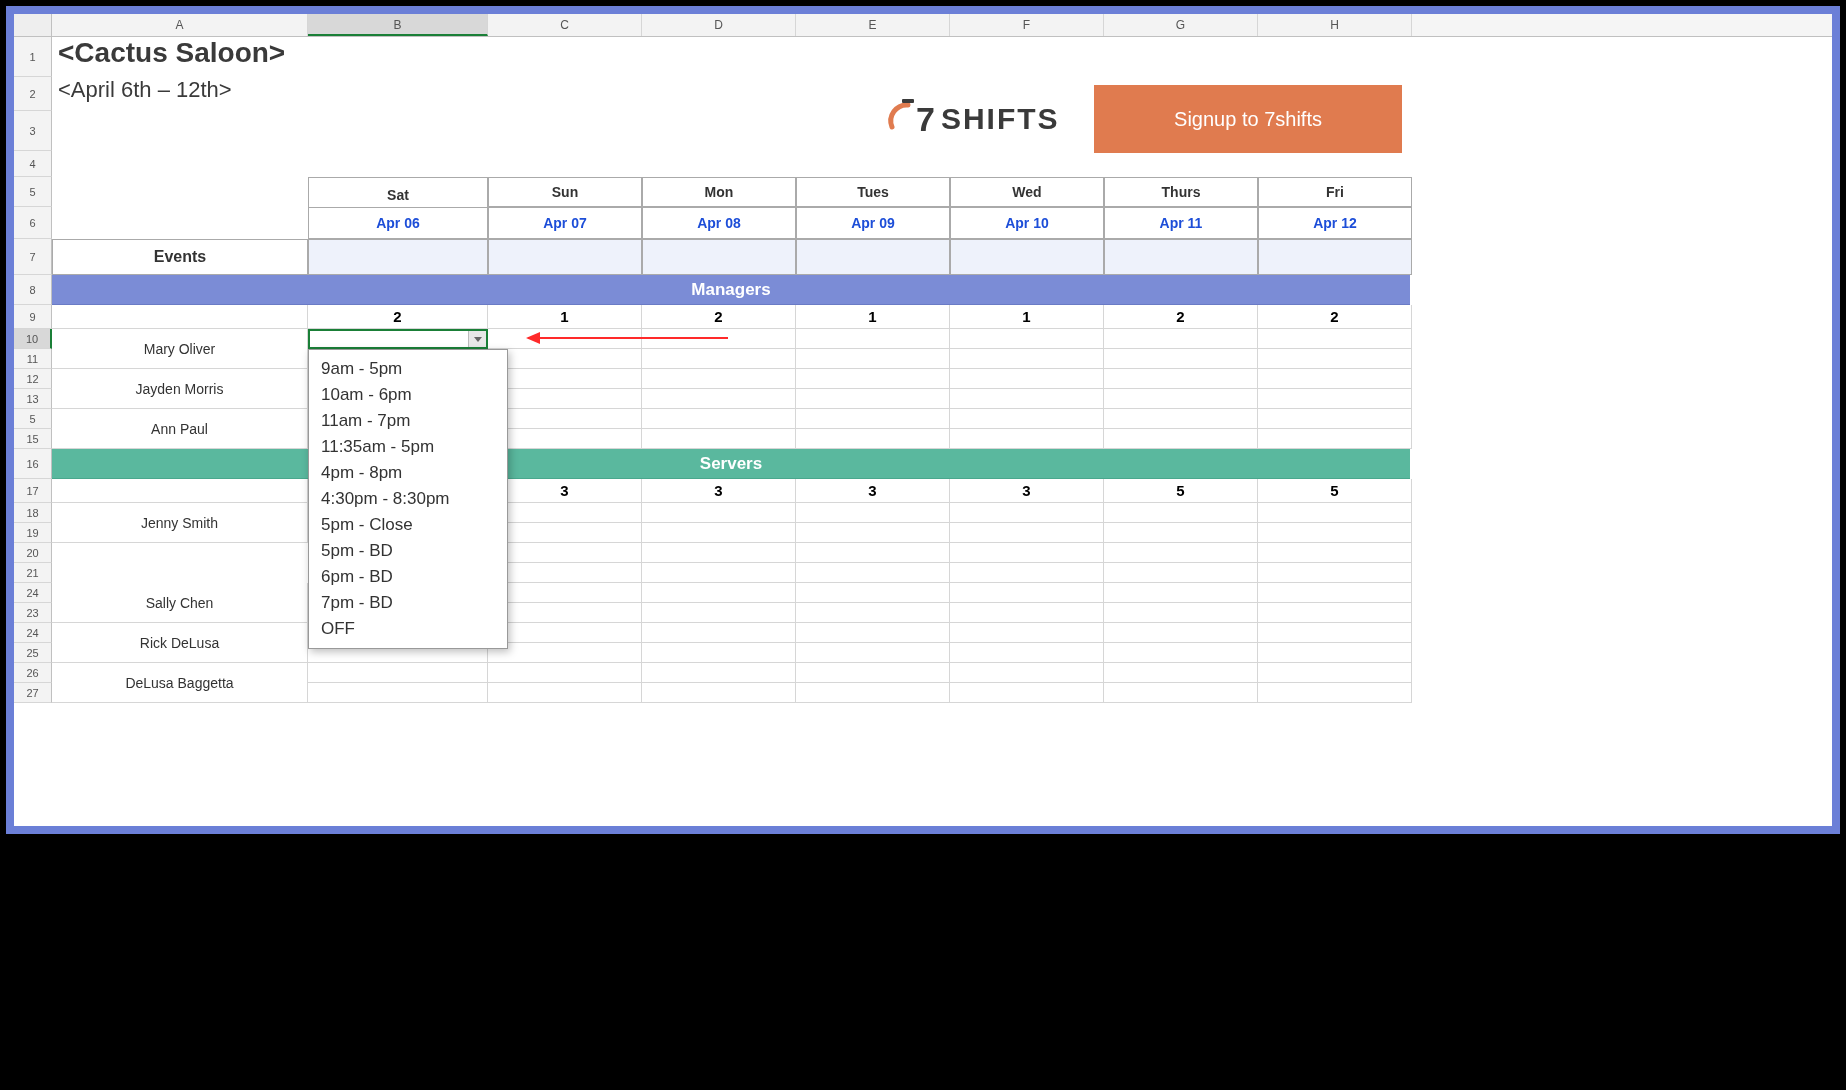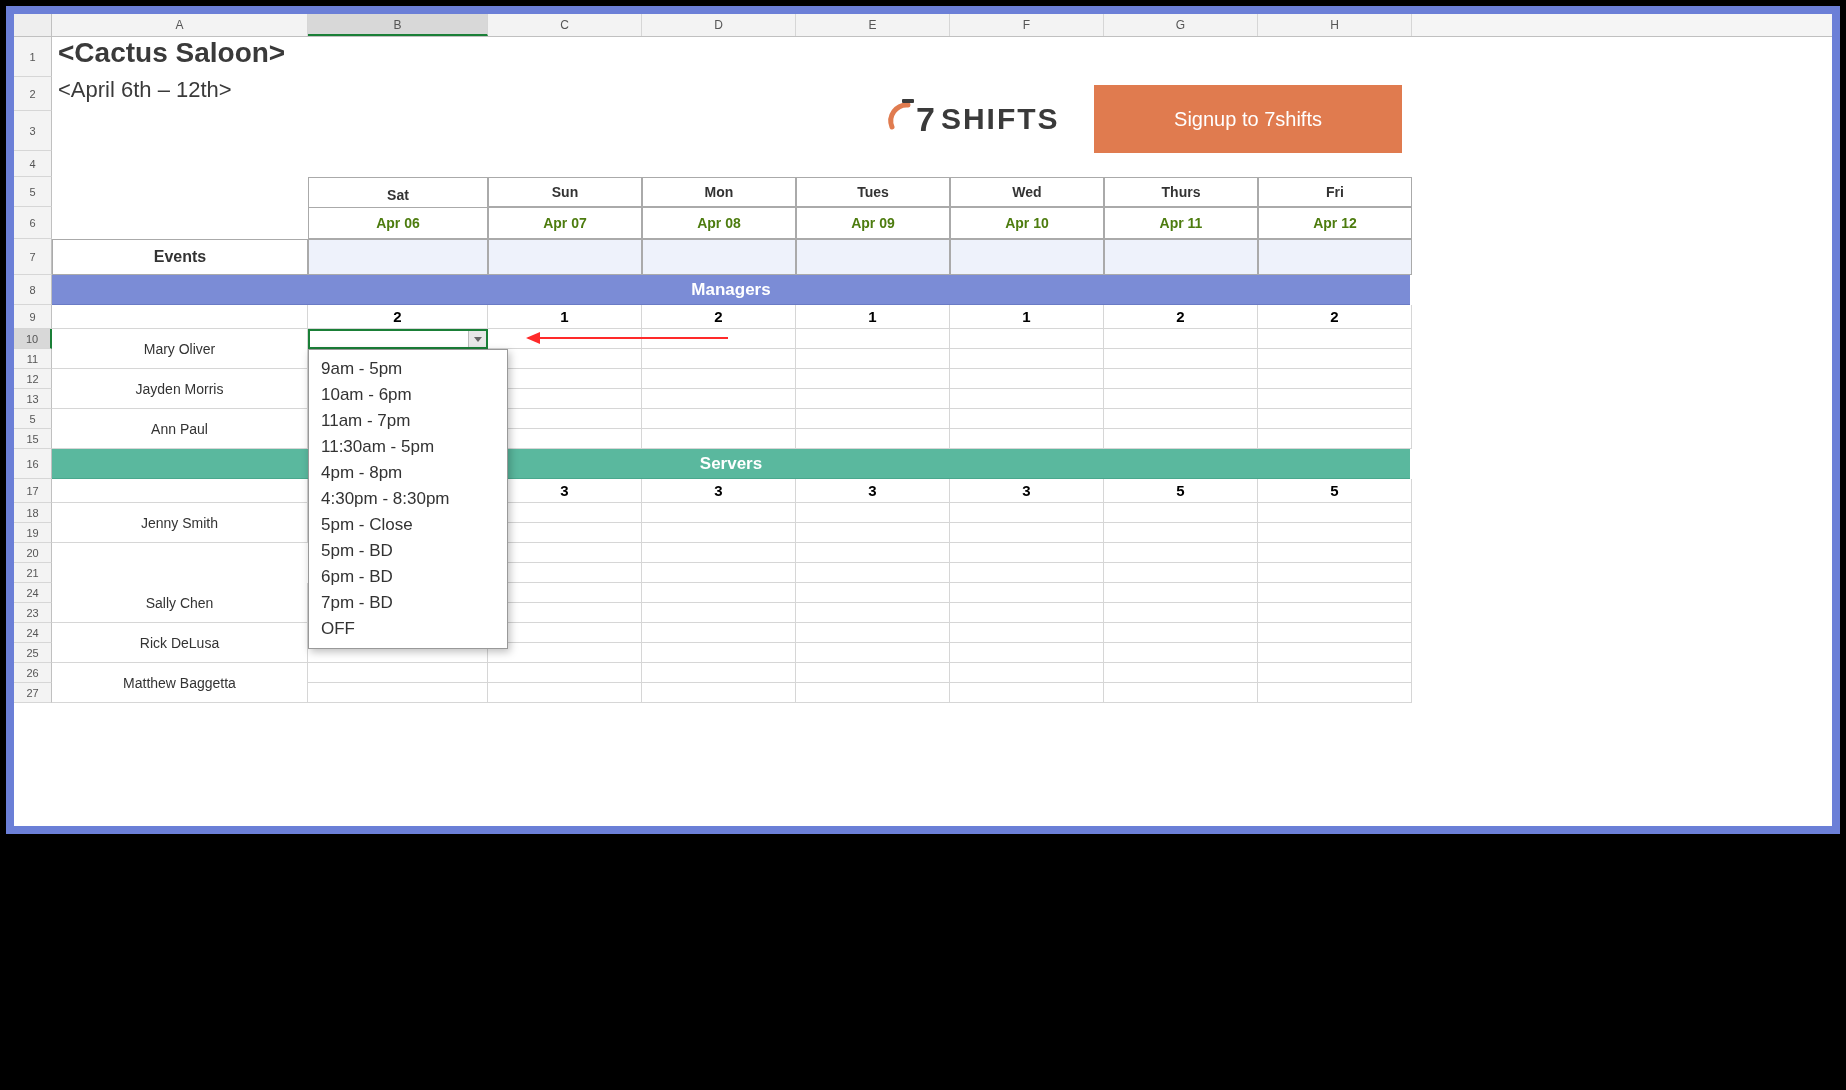--- a/index.html
+++ b/index.html
@@ -93,21 +93,21 @@
       color: #333;
       text-align: center;
       display: flex;
       align-items: center;
       justify-content: center;
       border: 1px solid #aaa;
     }
     .date-header {
       font-weight: bold;
       font-size: 14px;
-      color: #4d7c0f;
+      color: #1d4ed8;
       text-align: center;
       display: flex;
       align-items: center;
       justify-content: center;
       border: 1px solid #aaa;
     }
     .events-label {
       font-weight: bold;
       font-size: 16px;
       color: #333;
@@ -536,21 +536,21 @@
           <div class="cell col-BH" style="height:20px"></div>
           <div class="cell col-BH" style="height:20px"></div>
           <div class="cell col-BH" style="height:20px"></div>
           <div class="cell col-BH" style="height:20px"></div>
           <div class="cell col-BH" style="height:20px"></div>
           <div class="cell col-BH" style="height:20px"></div>
       </div>
 
       <div class="row" style="height:20px;position:relative">
         <div class="row-header" style="height:20px">26</div>
-        <div class="cell col-A name-cell" style="height:40px;position:absolute;left:38px;width:256px">Matthew Baggetta</div>
+        <div class="cell col-A name-cell" style="height:40px;position:absolute;left:38px;width:256px">DeLusa Baggetta</div>
         <div style="width:256px;height:20px"></div>
         <div class="cell col-B" style="height:20px"></div>
           <div class="cell col-BH" style="height:20px"></div>
           <div class="cell col-BH" style="height:20px"></div>
           <div class="cell col-BH" style="height:20px"></div>
           <div class="cell col-BH" style="height:20px"></div>
           <div class="cell col-BH" style="height:20px"></div>
           <div class="cell col-BH" style="height:20px"></div>
       </div>
       <div class="row" style="height:20px">
@@ -562,21 +562,21 @@
           <div class="cell col-BH" style="height:20px"></div>
           <div class="cell col-BH" style="height:20px"></div>
           <div class="cell col-BH" style="height:20px"></div>
           <div class="cell col-BH" style="height:20px"></div>
       </div>
 
       <div class="dropdown-list" style="top:312px; left:294px;">
         <div class="dropdown-item">9am - 5pm</div>
         <div class="dropdown-item">10am - 6pm</div>
         <div class="dropdown-item">11am - 7pm</div>
-        <div class="dropdown-item">11:30am - 5pm</div>
+        <div class="dropdown-item">11:35am - 5pm</div>
         <div class="dropdown-item">4pm - 8pm</div>
         <div class="dropdown-item">4:30pm - 8:30pm</div>
         <div class="dropdown-item">5pm - Close</div>
         <div class="dropdown-item">5pm - BD</div>
         <div class="dropdown-item">6pm - BD</div>
         <div class="dropdown-item">7pm - BD</div>
         <div class="dropdown-item">OFF</div>
       </div>
 
       <div class="arrow-annotation" style="top:300px; left:514px;">

